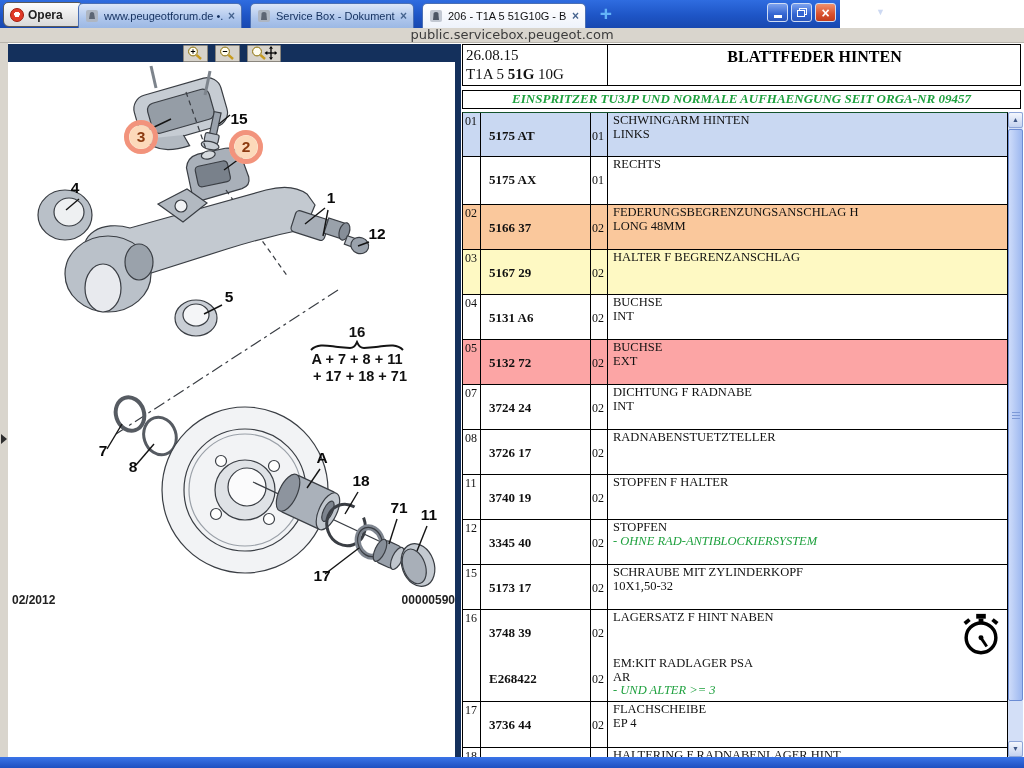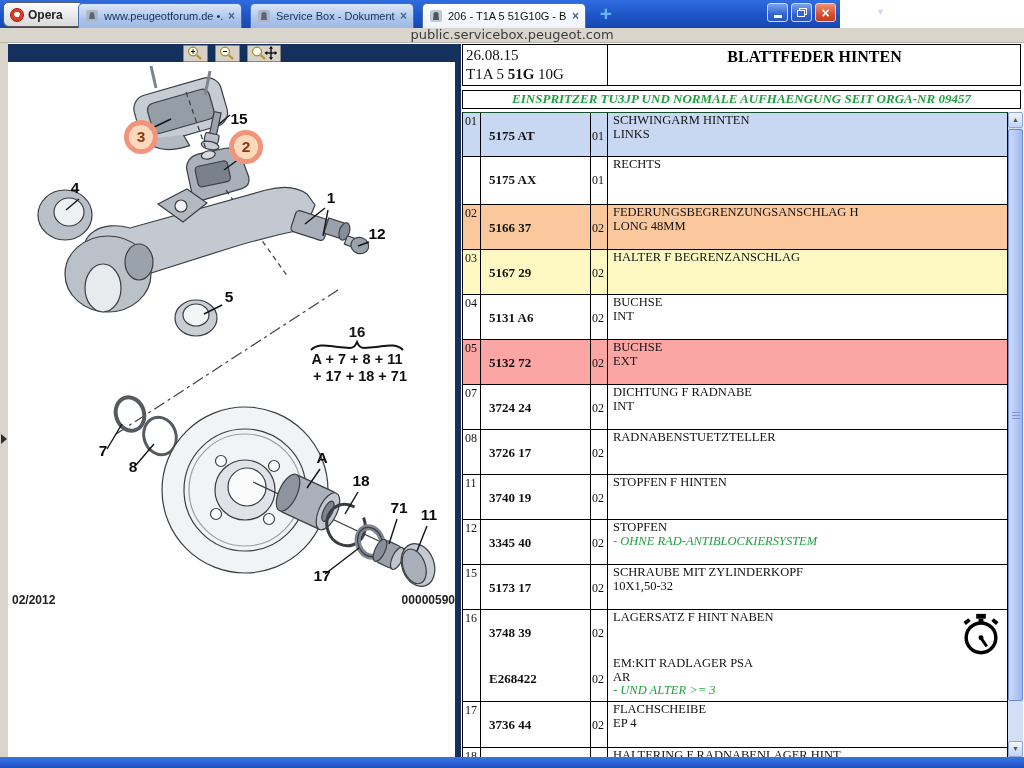--- a/index.html
+++ b/index.html
@@ -396,21 +396,21 @@
         <div class="c qty">02</div>
         <div class="c desc">
           <div class="ln b">RADNABENSTUETZTELLER</div>
         </div>
       </div>
       <div class="prow" style="height: 45px; background: rgb(255, 255, 255);">
         <div class="c ref">11</div>
         <div class="c part">3740 19</div>
         <div class="c qty">02</div>
         <div class="c desc">
-          <div class="ln b">STOPFEN F HINTEN</div>
+          <div class="ln b">STOPFEN F HALTER</div>
         </div>
       </div>
       <div class="prow" style="height: 45px; background: rgb(255, 255, 255);">
         <div class="c ref">12</div>
         <div class="c part">3345 40</div>
         <div class="c qty">02</div>
         <div class="c desc">
           <div class="ln b">STOPFEN</div>
           <div class="ln g">- OHNE RAD-ANTIBLOCKIERSYSTEM</div>
         </div>

